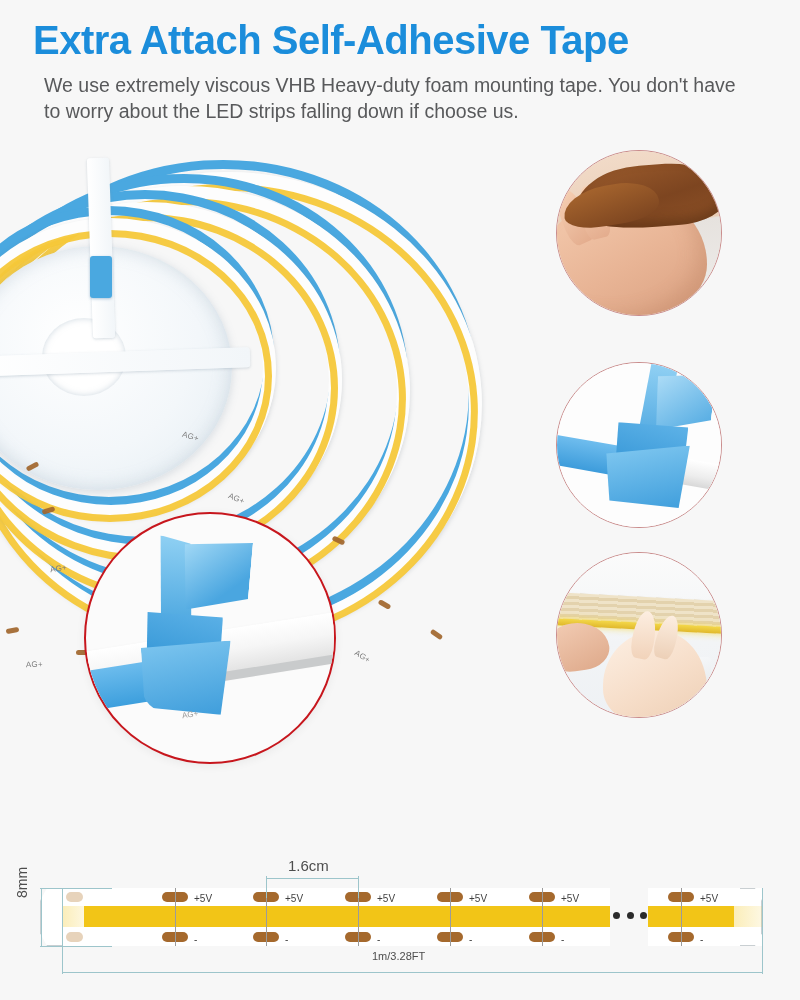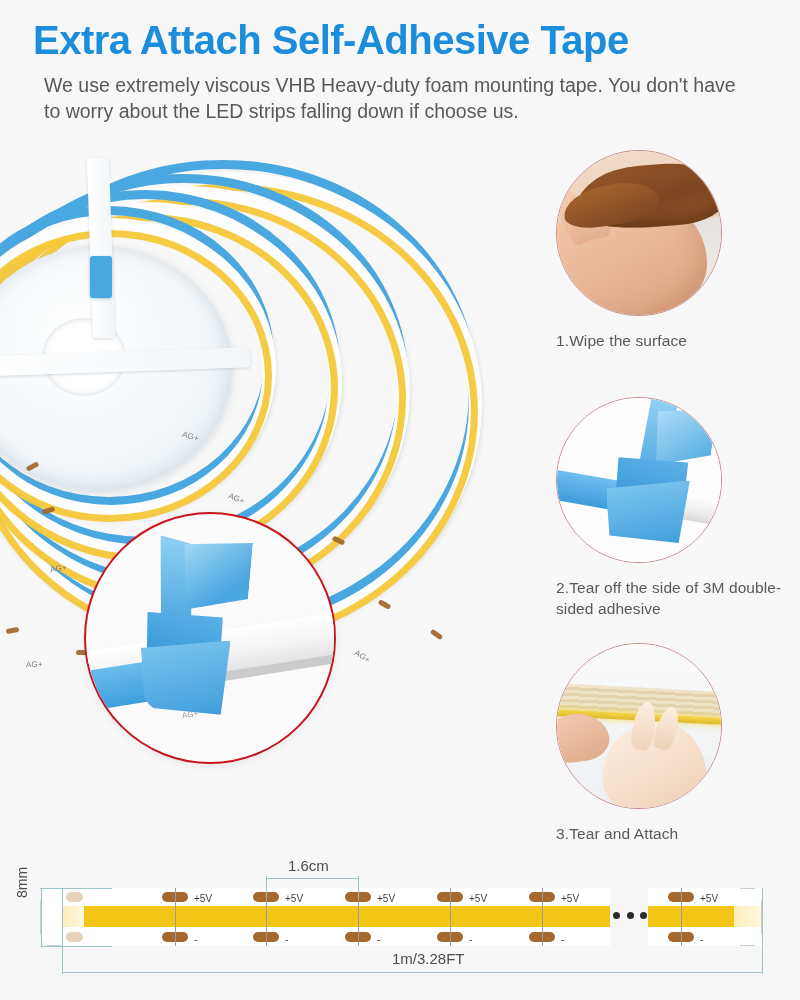--- a/index.html
+++ b/index.html
@@ -394,23 +394,23 @@
   }
   .label-16cm {
     position: absolute;
     left: 288px;
     top: 857px;
     font-size: 15px;
     color: #4d4d4d;
   }
   .label-len {
     position: absolute;
-    left: 392px;
+    left: 372px;
     top: 950px;
-    font-size: 15px;
+    font-size: 11px;
     color: #4d4d4d;
     white-space: nowrap;
   }
 
   
   .strip-seg {
     position: absolute;
     top: 888px;
     height: 58px;
     background: #ffffff;
@@ -558,48 +558,45 @@
 
   <div class="step">
     <div class="step-circle">
       <div class="s1-wall"></div>
       <div class="s1-hand"></div>
       <div class="s1-finger" style="left:4px; top:38px; width:26px; height:56px; transform:rotate(-24deg);"></div>
       <div class="s1-finger" style="left:24px; top:34px; width:26px; height:54px; transform:rotate(-14deg);"></div>
       <div class="s1-cloth"></div>
       <div class="s1-cloth2"></div>
     </div>
-    <div class="step-label">1.Wipe the surface</div>
   </div>
 
   <div class="step" style="margin-top:46px;">
     <div class="step-circle" style="background:#ffffff;">
       <div class="s2-bg"></div>
       <div class="s2-strip"></div>
       <div class="s2-liner-flat"></div>
       <div class="s2-t1"></div>
       <div class="s2-t2"></div>
       <div class="s2-t3"></div>
       <div class="s2-t4"></div>
     </div>
-    <div class="step-label">2.Tear off the side of 3M double-sided adhesive</div>
   </div>
 
   <div class="step" style="margin-top:24px;">
     <div class="step-circle" style="background:#fbfbfb;">
       <div class="s3-bg"></div>
       <div class="s3-cabinet"></div>
       <div class="s3-ledline"></div>
       <div class="s3-panel"></div>
       <div class="s3-hand2"></div>
       <div class="s3-hand"></div>
       <div class="s3-finger1"></div>
       <div class="s3-finger2"></div>
     </div>
-    <div class="step-label">3.Tear and Attach</div>
   </div>
 </div>
 
 <div class="diagram"></div>
 
 <div class="endcap endcap-l"></div>
 <div class="strip-seg strip-main"></div>
 <div class="strip-seg strip-tail"></div>
 <div class="endcap endcap-r"></div>
 

